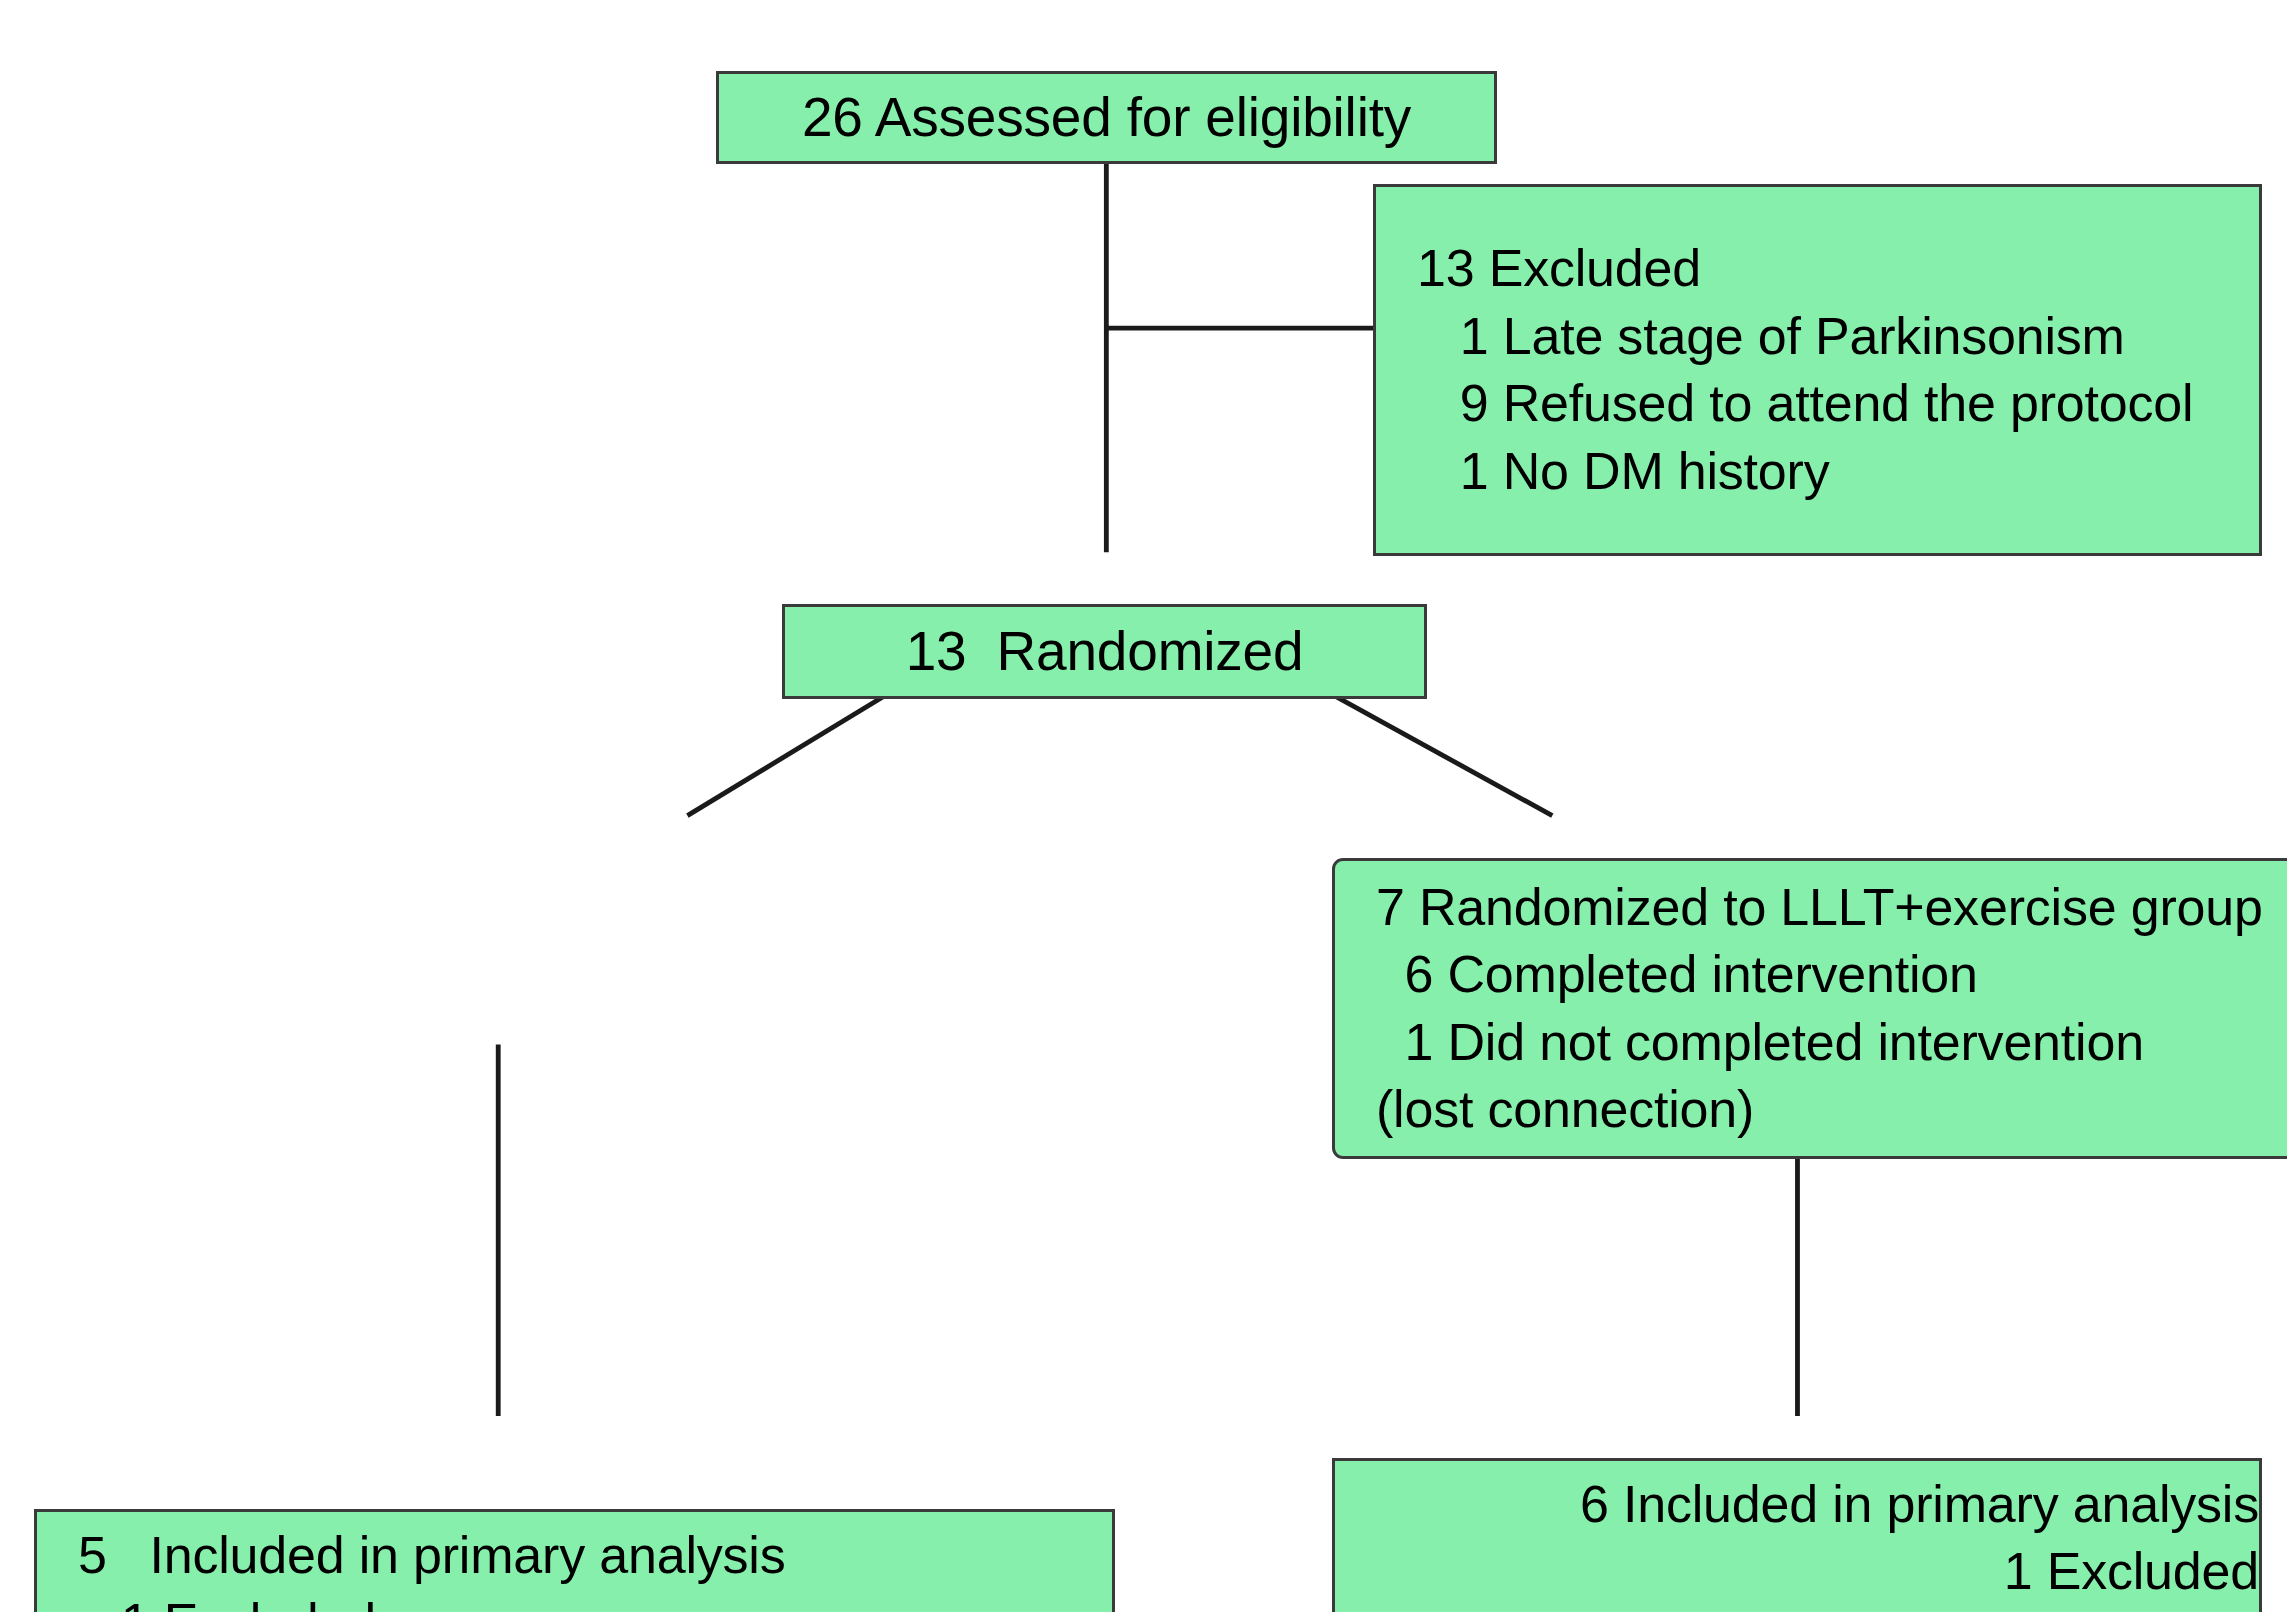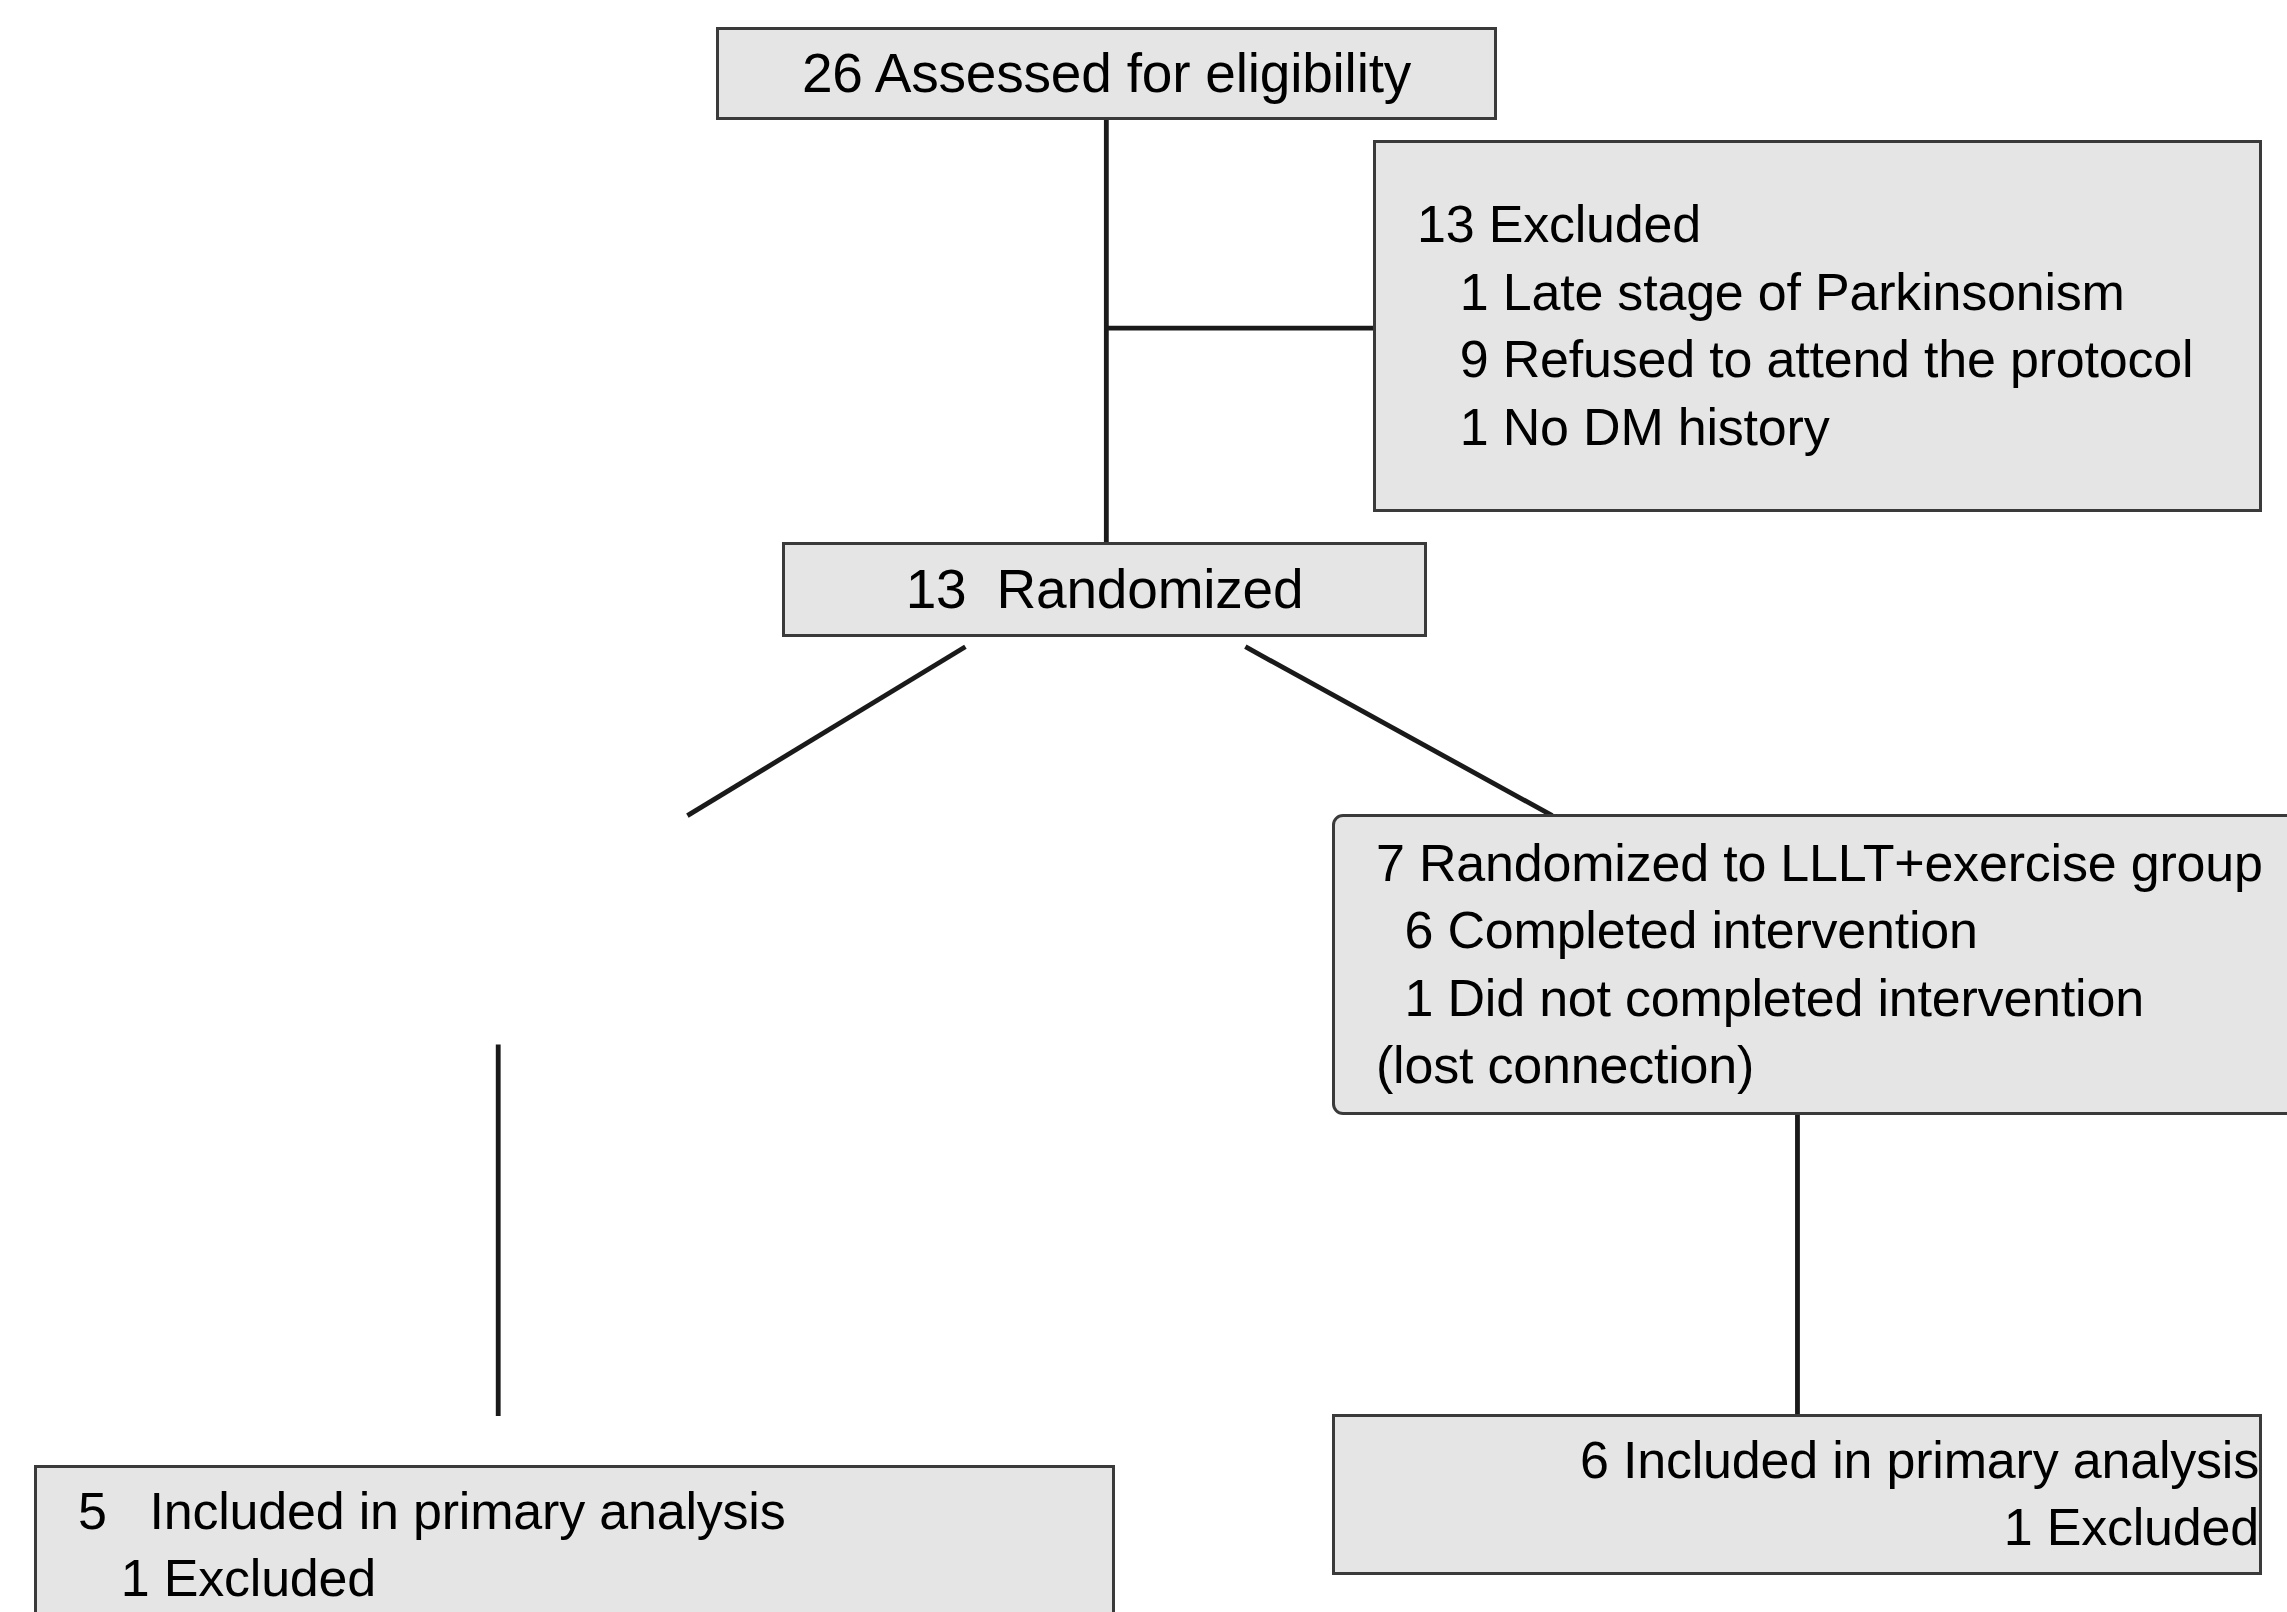--- a/index.html
+++ b/index.html
@@ -15,22 +15,23 @@
     position: relative;
     width: 2287px;
     height: 1612px;
     background: #ffffff;
     overflow: hidden;
   }
   .box {
     position: absolute;
     box-sizing: border-box;
     border: 3.9px solid #3a3a3a;
-    background: #e5e5e5;
+    background: #86efac;
     z-index: 2;
+    margin-top: 44px;
   }
   .box-inner {
     position: absolute;
     left: 0;
     top: 50%;
     transform: translateY(-50%);
     width: 100%;
     box-sizing: border-box;
   }
   .line-text {
@@ -56,21 +57,21 @@
     top: 0;
     width: 2287px;
     height: 1612px;
     z-index: 1;
     pointer-events: none;
   }
 
   
   #box-assessed   { left: 716px;  top: 27px;   width: 781px;  height: 93px; }
   #box-excluded   { left: 1373px; top: 140px;  width: 889px;  height: 372px; }
-  #box-randomized { left: 782px;  top: 542px;  width: 645px;  height: 95px; }
+  #box-randomized { left: 782px;  top: 560px;  width: 645px;  height: 95px; }
   #box-alloc-left { left: 34px;   top: 814px;  width: 927px;  height: 231px; }
   #box-alloc-right{ left: 1332px; top: 814px;  width: 1040px;  height: 301px; border-radius: 11px; }
   #box-analysis-left  { left: 34px;   top: 1465px; width: 1081px; height: 161px; }
   #box-analysis-right { left: 1332px; top: 1414px; width: 930px; height: 161px; text-align: right; }
 
   #box-assessed .line-text   { font-size: 55px; }
   #box-randomized .line-text { font-size: 55px; }
 </style>
 </head>
 <body>

